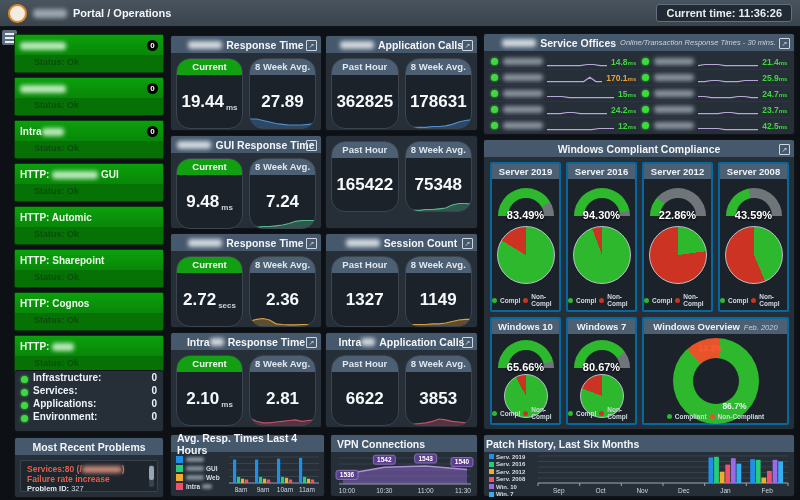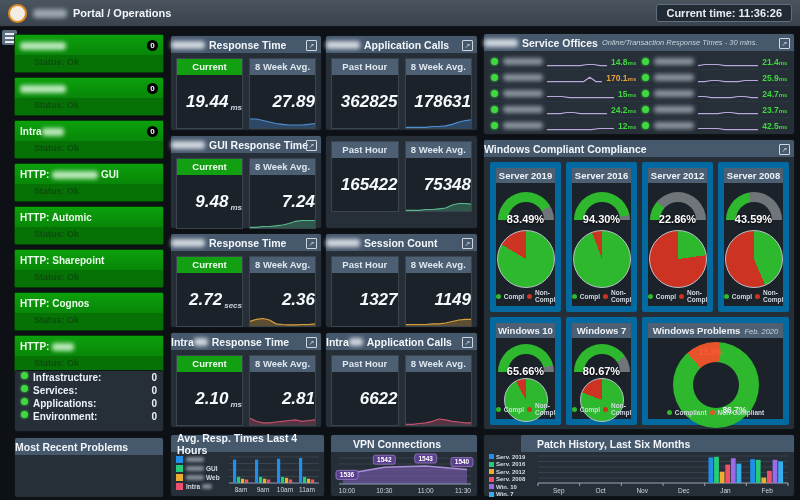--- a/index.html
+++ b/index.html
@@ -22,70 +22,70 @@
   .tile{height:37px;margin-bottom:4px;border-radius:2px;overflow:hidden;background:#067206;border:1px solid #033d03;cursor:pointer;}
   .tile-head{height:20px;background:linear-gradient(#0ca00c,#088708);display:flex;align-items:center;padding:0 5px;}
   .tile-title{font-size:10px;font-weight:bold;color:#eafbea;white-space:nowrap;}
   .tile-blob{display:inline-block;width:46px;height:8px;border-radius:3px;background:#b9e8b9;filter:blur(2px);vertical-align:middle;}
   .tile-blob.sm{width:22px;}
   .badge{margin-left:auto;width:11px;height:11px;border-radius:50%;background:#000;color:#fff;font-size:8px;font-weight:bold;
          line-height:11px;text-align:center;flex:none;}
   .tile-status{font-size:9px;color:#0c4d0c;font-weight:bold;padding:2px 19px;}
   
   .panel{position:absolute;background:#262e38;border:1px solid #10151a;border-radius:3px;box-sizing:border-box;}
-  .panel-header{height:17px;background:#46586c;border-radius:2px 2px 0 0;display:flex;align-items:center;
+  .panel-header{height:17px;background:#46586c;border-radius:2px 2px 0 0;display:flex;align-items:center;justify-content:center;
                 position:relative;font-size:10.5px;font-weight:bold;color:#f2f6fa;}
   .hdr-blob{display:inline-block;width:34px;height:8px;border-radius:3px;background:#cfd6dd;filter:blur(2px);margin-right:4px;}
   .hdr-blob.w14{width:14px;}
   .ext-icon{position:absolute;right:4px;top:4px;width:9px;height:9px;border:1px solid #cfd8e0;border-radius:1px;
             font-size:7px;line-height:9px;text-align:center;color:#cfd8e0;font-weight:normal;cursor:pointer;}
   .subtitle{font-size:7.5px;font-style:italic;font-weight:normal;color:#c7d2dc;margin-left:4px;}
   
   .stat-body{display:flex;gap:6px;padding:5px;}
-  .stat-box{flex:1;background:#1b222a;border:1px solid #3a4550;border-radius:0;height:69px;position:relative;
+  .stat-box{flex:1;background:#1b222a;border:1px solid #3a4550;border-radius:14px;height:69px;position:relative;
             display:flex;flex-direction:column;overflow:hidden;}
   .stat-box-header{height:16px;line-height:16px;text-align:center;font-size:9.5px;font-weight:bold;}
   .green-header{background:#12a012;color:#f0fff0;}
   .slate-header{background:#4d5f72;color:#dfe8f0;}
-  .stat-value{flex:1;display:flex;align-items:center;justify-content:flex-end;font-size:17px;font-weight:bold;color:#f7fafc;font-style:italic;}
+  .stat-value{flex:1;display:flex;align-items:center;justify-content:center;font-size:17px;font-weight:bold;color:#f7fafc;}
   .unit{font-size:8px;font-weight:bold;color:#c9d2da;margin-left:2px;align-self:flex-end;margin-bottom:16px;}
   .spark{position:absolute;left:0;right:0;bottom:0;height:15px;}
   
   .office-cols{display:flex;padding:3px 4px;}
   .office-col{flex:1;}
   .office-row{display:flex;align-items:center;height:15px;border-bottom:1px solid #2d3640;padding:0 3px;}
   .dot{width:7px;height:7px;border-radius:50%;background:#3fd93f;box-shadow:0 0 3px #3fd93f;flex:none;}
   .office-blob{width:40px;height:7px;border-radius:3px;background:#8a949e;filter:blur(2px);margin-left:5px;flex:none;}
   .office-spark{flex:1;height:11px;margin:0 4px;}
   .office-val{font-size:8.5px;font-weight:bold;color:#3fd93f;white-space:nowrap;}
   .office-val[data-status="warn"]{color:#e8a33d;}
   .office-unit{font-size:6px;font-weight:bold;color:inherit;}
   
-  .wcard{position:absolute;background:#1b222a;border:6px solid #0369a1;border-radius:2px;box-sizing:border-box;}
+  .wcard{position:absolute;background:#1b222a;border:2px solid #0369a1;border-radius:2px;box-sizing:border-box;}
   .wcard-header{height:15px;line-height:15px;background:#4d5f72;text-align:center;font-size:9.5px;font-weight:bold;color:#eef3f8;}
   .gauge{position:relative;width:56px;height:30px;margin:9px auto 8px;overflow:visible;}
   .gauge-clip{position:absolute;left:0;top:0;width:56px;height:28px;overflow:hidden;}
   .gauge-arc{width:56px;height:56px;border-radius:50%;}
   .gauge-hole{position:absolute;left:10px;top:10px;width:36px;height:36px;border-radius:50%;background:#1b222a;}
   .gauge-label{position:absolute;left:0;right:0;bottom:-3px;text-align:center;font-size:11px;font-weight:bold;color:#fff;
                text-shadow:0 1px 2px #000;}
   .pie{border-radius:50%;border:1px solid #b9c2cb;margin:4px auto;}
   .pie.big{width:56px;height:56px;}
   .pie.small{width:42px;height:42px;}
   .wlegend{position:absolute;left:0;right:0;bottom:3px;display:flex;justify-content:center;align-items:center;gap:3px;
            font-size:6.5px;font-weight:bold;color:#d0d9e1;}
   .ldot{width:5px;height:5px;border-radius:50%;flex:none;}
   .ldot.g{background:#2eb82e;} .ldot.r{background:#cc3322;} .ldot.o{background:#e8542a;}
   .donut-wrap{position:relative;width:86px;height:86px;margin:4px auto 0;}
   .donut{width:86px;height:86px;border-radius:50%;}
   .donut-hole{position:absolute;left:20px;top:20px;width:46px;height:46px;border-radius:50%;background:#1b222a;}
   .donut-label-red{position:absolute;top:5px;left:26px;font-size:8.5px;font-weight:bold;color:#ff5a3c;}
   .donut-label-green{position:absolute;bottom:13px;right:12px;font-size:8.5px;font-weight:bold;color:#eaf1f7;}
   
-  .prob-row{display:flex;align-items:flex-start;padding:1px 6px;font-size:10px;font-weight:bold;color:#edf2f7;}
+  .prob-row{display:flex;align-items:flex-end;padding:1px 6px;font-size:10px;font-weight:bold;color:#edf2f7;}
   .prob-row .dot{width:7px;height:7px;margin-right:5px;}
   .prob-val{margin-left:auto;}
   .recent-body{position:absolute;left:5px;right:5px;top:22px;bottom:5px;background:#1e252d;border:1px solid #39434e;
                border-radius:2px;padding:3px 14px 3px 6px;overflow:hidden;}
   .recent-line{font-size:8.5px;font-weight:bold;color:#e0604e;line-height:10px;white-space:nowrap;}
   .recent-blob{display:inline-block;width:40px;height:7px;border-radius:3px;background:#c98a7a;filter:blur(2px);vertical-align:middle;}
   .recent-meta{font-size:7.5px;color:#cfd8e0;line-height:9px;white-space:nowrap;}
   .recent-meta b{color:#e3eaf0;}
   .vscroll{position:absolute;right:3px;top:4px;bottom:4px;width:5px;background:#39434e;border-radius:2px;}
   .vthumb{position:absolute;top:1px;left:0;width:5px;height:14px;background:#94a5b5;border-radius:2px;cursor:pointer;}
@@ -191,20 +191,29 @@
         <span class="dot"></span>
         <span>Environment:</span>
         <span class="prob-val">0</span>
       </div>
   </div>
 
   <div class="panel" style="left:14px;top:437px;width:150px;height:61px;">
     <div class="panel-header">
         <span>Most Recent Problems</span>
       </div>
+    <div class="recent-body">
+      <div class="recent-line"><span>Services:80 (/</span><span class="recent-blob"></span><span>)</span></div>
+      <div class="recent-line">Failure rate increase</div>
+      <div class="recent-meta"><b>Problem ID:</b> <span>327</span></div>
+
+      <div class="vscroll">
+          <div class="vthumb"></div>
+        </div>
+    </div>
   </div>
 
   <div class="panel" style="left:170px;top:35px;width:152px;height:96px;">
     <div class="panel-header">
         <span></span>
         <span class="hdr-blob"></span>
         <span>Response Time</span>
         <span class="ext-icon">↗</span>
       </div>
     <div class="stat-body">
@@ -396,20 +405,23 @@
       </div>
     <div class="stat-body">
       <div class="stat-box">
           <div class="stat-box-header slate-header">Past Hour</div>
           <div class="stat-value">
             <span>6622</span>
           </div>
         </div>
       <div class="stat-box">
           <div class="stat-box-header slate-header">8 Week Avg.</div>
+          <div class="stat-value">
+            <span>3853</span>
+          </div>
           <div class="spark"><svg width="66" height="15">
               <path d="M0,14.3 L6.6,14.3 L13.2,13.5 L19.8,12.8 L26.4,11.3 L33.0,9.0 L39.6,9.8 L46.2,11.3 L52.8,12.0 L59.4,12.8 L66.0,12.8 L66,15 L0,15 Z" fill="#c2526e" fill-opacity="0.35" stroke="none"></path>
               <path d="M0,14.3 L6.6,14.3 L13.2,13.5 L19.8,12.8 L26.4,11.3 L33.0,9.0 L39.6,9.8 L46.2,11.3 L52.8,12.0 L59.4,12.8 L66.0,12.8" fill="none" stroke="#c2526e" stroke-width="1.2"></path>
             </svg></div>
         </div>
     </div>
   </div>
 
   <div class="panel" style="left:483px;top:33px;width:312px;height:102px;">
     <div class="panel-header">
@@ -609,21 +621,21 @@
         </div>
       <div class="pie small" style="background: conic-gradient(rgb(46, 184, 46) 0deg, rgb(46, 184, 46) 80.67%, rgb(204, 51, 34) 80.67%, rgb(204, 51, 34) 100%);"></div>
       <div class="wlegend">
           <span class="ldot g"></span>
           <span>Compl</span>
           <span class="ldot r"></span>
           <span>Non-Compl</span>
         </div>
     </div>
     <div class="wcard" style="left:158px;top:177px;width:147px;height:108px;">
-      <div class="wcard-header"><span>Windows Problems</span><span class="subtitle">Feb. 2020</span></div>
+      <div class="wcard-header"><span>Windows Overview</span><span class="subtitle">Feb. 2020</span></div>
       <div class="donut-wrap">
         <div class="donut" style="background: conic-gradient(from -42deg, rgb(232, 84, 42) 0deg, rgb(232, 84, 42) 13.3%, rgb(46, 184, 46) 13.3%, rgb(46, 184, 46) 100%);"></div>
         <div class="donut-hole"></div>
         <div class="donut-label-red">13.3%</div>
         <div class="donut-label-green">86.7%</div>
       </div>
       <div class="wlegend">
           <span class="ldot g"></span>
           <span>Compliant</span>
           <span class="ldot o"></span>
@@ -679,21 +691,21 @@
           <text x="58" y="39" font-size="6.5" fill="#cfd8e0" text-anchor="middle">10am</text>
           <rect x="72" y="4.9" width="3.2" height="25.1" fill="#1f8fe8"></rect>
           <rect x="76" y="23.9" width="3.2" height="6.1" fill="#27cc7a"></rect>
           <rect x="80" y="25.7" width="3.2" height="4.3" fill="#eead2e"></rect>
           <rect x="84" y="26.5" width="3.2" height="3.5" fill="#f0506e"></rect>
           <text x="80" y="39" font-size="6.5" fill="#cfd8e0" text-anchor="middle">11am</text>
         </svg></div>
   </div>
 
   <div class="panel" style="left:330px;top:434px;width:148px;height:63px;">
-    <div class="panel-header" style="justify-content:flex-start;padding-left:22px;">VPN Connections</div>
+    <div class="panel-header" style="justify-content:flex-start;padding-left:6px;">VPN Connections</div>
     <div id="vpn-chart" style="position:absolute;left:4px;top:17px;width:140px;height:44px;"><svg width="140" height="44">
           <line x1="4" y1="6" x2="136" y2="6" stroke="#3c4752" stroke-width="0.8"></line>
           <line x1="4" y1="12" x2="136" y2="12" stroke="#3c4752" stroke-width="0.8"></line>
           <line x1="4" y1="18" x2="136" y2="18" stroke="#3c4752" stroke-width="0.8"></line>
           <line x1="4" y1="24" x2="136" y2="24" stroke="#3c4752" stroke-width="0.8"></line>
           <line x1="4" y1="30" x2="136" y2="30" stroke="#3c4752" stroke-width="0.8"></line>
           <path d="M8,22.4 L49.3,15.2 L90.7,14.0 L132,17.6 L132,32 L8,32 Z" fill="#8a63c9" fill-opacity="0.5"></path>
           <path d="M8,22.4 L49.3,15.2 L90.7,14.0 L132,17.6" fill="none" stroke="#a98fd6" stroke-width="1.5"></path>
           <line x1="4" y1="32" x2="136" y2="32" stroke="#8fa0b5" stroke-width="1"></line>
           <rect x="1" y="18.4" width="22" height="9" rx="2" fill="#5a3f8e" stroke="#9b7fc4" stroke-width="0.8"></rect>
@@ -705,21 +717,21 @@
           <rect x="79.7" y="2.0" width="22" height="9" rx="2" fill="#5a3f8e" stroke="#9b7fc4" stroke-width="0.8"></rect>
           <text x="90.7" y="8.8" font-size="6.5" font-weight="bold" fill="#fff" text-anchor="middle">1543</text>
           <text x="90.7" y="41" font-size="6.5" fill="#cfd8e0" text-anchor="middle">11:00</text>
           <rect x="116" y="5.6" width="22" height="9" rx="2" fill="#5a3f8e" stroke="#9b7fc4" stroke-width="0.8"></rect>
           <text x="127.0" y="12.4" font-size="6.5" font-weight="bold" fill="#fff" text-anchor="middle">1540</text>
           <text x="128" y="41" font-size="6.5" fill="#cfd8e0" text-anchor="middle">11:30</text>
         </svg></div>
   </div>
 
   <div class="panel" style="left:483px;top:434px;width:312px;height:63px;">
-    <div class="panel-header" style="justify-content:flex-start;padding-left:16px;margin-left:37px;">Patch History, Last Six Months</div>
+    <div class="panel-header" style="justify-content:flex-start;padding-left:2px;">Patch History, Last Six Months</div>
     <div class="chart-legend patch-lg" style="top:18px;">
       <div class="lg-item">
           <span class="sw" style="background: rgb(31, 143, 232);"></span>
           <span>Serv. 2019</span>
         </div>
       <div class="lg-item">
           <span class="sw" style="background: rgb(39, 204, 122);"></span>
           <span>Serv. 2016</span>
         </div>
       <div class="lg-item">

